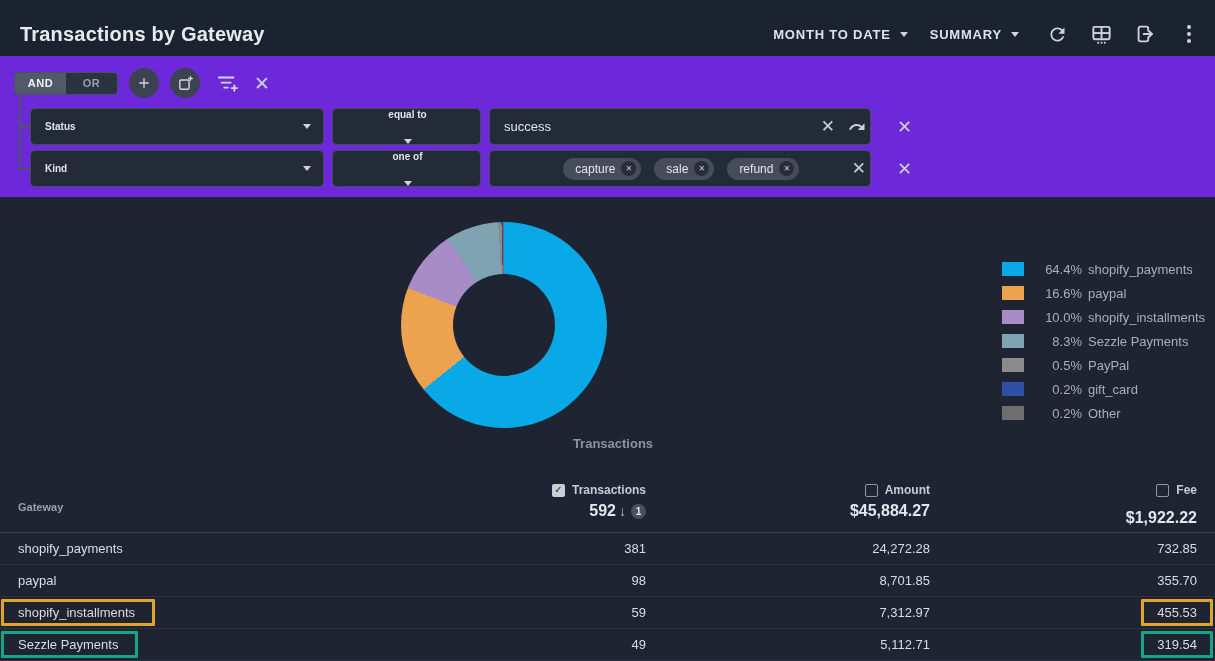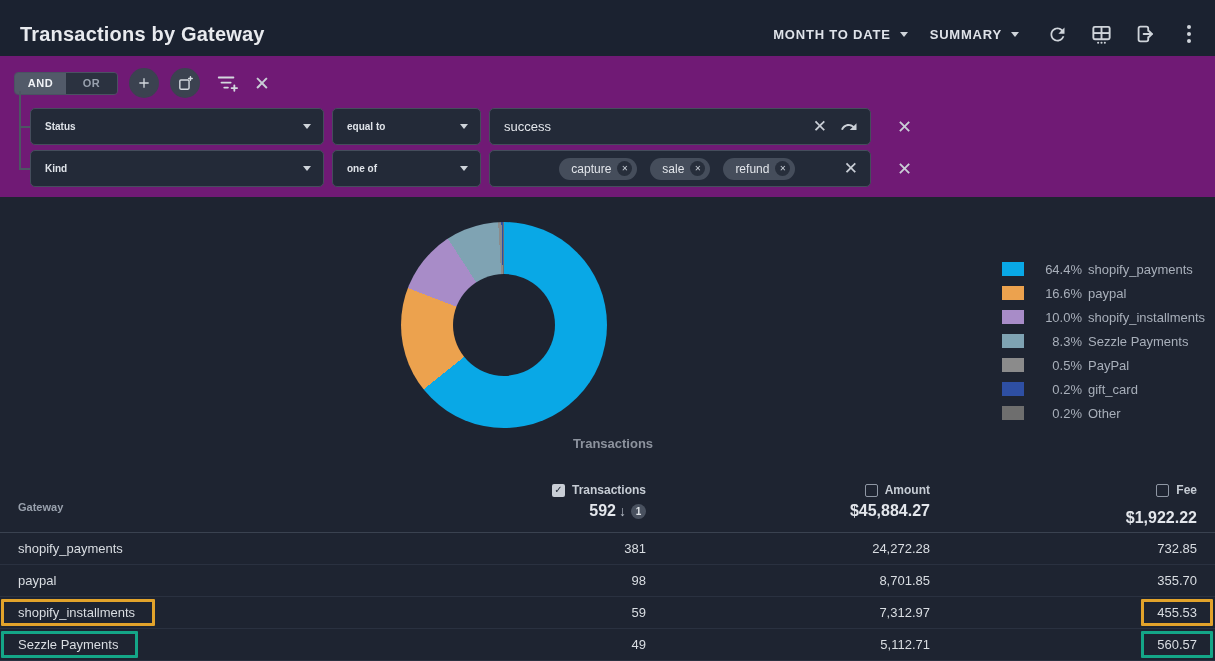--- a/index.html
+++ b/index.html
@@ -12,37 +12,37 @@
   .hdr-title { font-size:20px; font-weight:700; color:#e8eaee; letter-spacing:.2px; }
   .hdr-right { display:flex; align-items:center; gap:22px; }
   .hdr-ctl { display:flex; align-items:center; gap:9px; color:#dfe3e9; font-size:13px; font-weight:700; letter-spacing:.8px; cursor:pointer; }
   .caret { width:0; height:0; border-left:4.5px solid transparent; border-right:4.5px solid transparent; border-top:5px solid #cfd4da; }
   .hdr-icons { display:flex; align-items:center; gap:20px; margin-left:4px; }
   .icon-btn { width:24px; height:24px; display:flex; align-items:center; justify-content:center; cursor:pointer; }
   .kebab { display:flex; flex-direction:column; gap:3px; }
   .kebab i { width:4px; height:4px; border-radius:50%; background:#cfd4da; }
 
   
-  .fpanel { position:absolute; top:56px; left:0; right:0; height:141px; background:#701a75; }
+  .fpanel { position:absolute; top:56px; left:0; right:0; height:141px; background:#6d28d9; }
   .f-toolbar { position:absolute; top:12px; left:14px; display:flex; align-items:center; }
   .toggle { display:flex; height:23px; border:1px solid #4a5262; border-radius:4px; overflow:hidden; }
   .tg { width:51px; display:flex; align-items:center; justify-content:center; font-size:11px; font-weight:700; letter-spacing:.6px; cursor:pointer; }
   .tg.sel { background:#525a69; color:#f0f2f6; }
   .tg.unsel { background:#2b3240; color:#98a0ad; }
   .circle-btn { width:30px; height:30px; border-radius:50%; background:#3b4250; display:flex; align-items:center; justify-content:center; cursor:pointer; margin-left:11px; }
   .flat-btn { display:flex; align-items:center; justify-content:center; cursor:pointer; margin-left:15px; }
   .x-glyph { color:#c9ced6; font-size:17px; line-height:1; }
   .conn { position:absolute; background:#4d5563; }
   .f-row { position:absolute; left:30px; display:flex; align-items:center; gap:8px; height:37px; }
   .fbox { height:37px; background:#232a38; border:1px solid #454d5c; border-radius:5px; display:flex; align-items:center; }
   .fbox.sel-box { justify-content:space-between; padding:0 12px 0 14px; cursor:pointer; }
   .fbox .fb-label { font-size:10px; font-weight:700; color:#dfe3e9; }
   .w-field { width:294px; }
-  .w-op { width:149px; }
-  .w-val { width:382px; padding:0 12px 0 14px; }
+  .w-op { width:149px;flex-direction:column; }
+  .w-val { width:382px; padding:0 4px 0 14px; }
   .val-text { font-size:13px; color:#e2e5ea; flex:1; }
   .val-icons { display:flex; align-items:center; gap:13px; }
   .chips { display:flex; align-items:center; gap:13px; padding-left:7px; flex:1;justify-content:center; }
   .chip { height:22px; border-radius:11px; background:#454d5b; display:flex; align-items:center; gap:6px; padding:0 5px 0 12px; }
   .chip-label { font-size:12px; color:#e2e5ea; }
   .chip-x { width:15px; height:15px; border-radius:50%; background:#272e3b; color:#c6ccd4; font-size:8px; display:flex; align-items:center; justify-content:center; cursor:pointer; }
   .row-del { margin-left:18px; cursor:pointer; }
 
   
   .content { position:absolute; top:197px; left:0; right:0; height:464px; background:#1e2431; }
@@ -323,19 +323,19 @@
           </div>
   </div>
 
   <div class="trow">
     <div class="cell c-gw">
             <span class="cell-text hl" style="border-color: rgb(20, 166, 135);">Sezzle Payments</span>
           </div>
     <div class="cell c-tx">49</div>
     <div class="cell c-am">5,112.71</div>
     <div class="cell c-fee">
-            <span class="cell-text hl" style="border-color: rgb(20, 166, 135);">560.57</span>
+            <span class="cell-text hl" style="border-color: rgb(20, 166, 135);">319.54</span>
           </div>
   </div>
 </div>
   </div>
 
 </div>
 
 </body></html>

